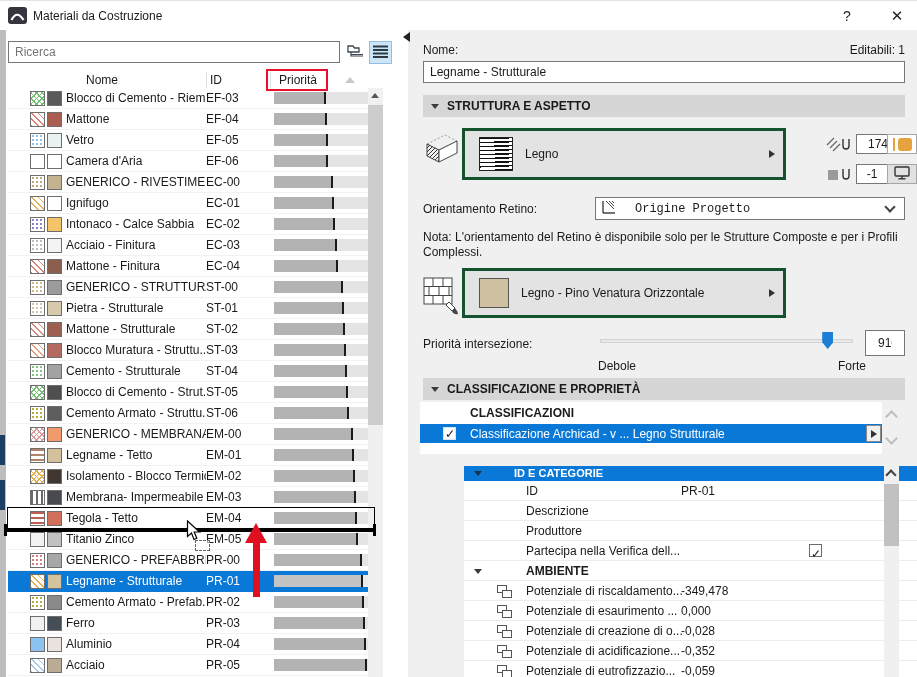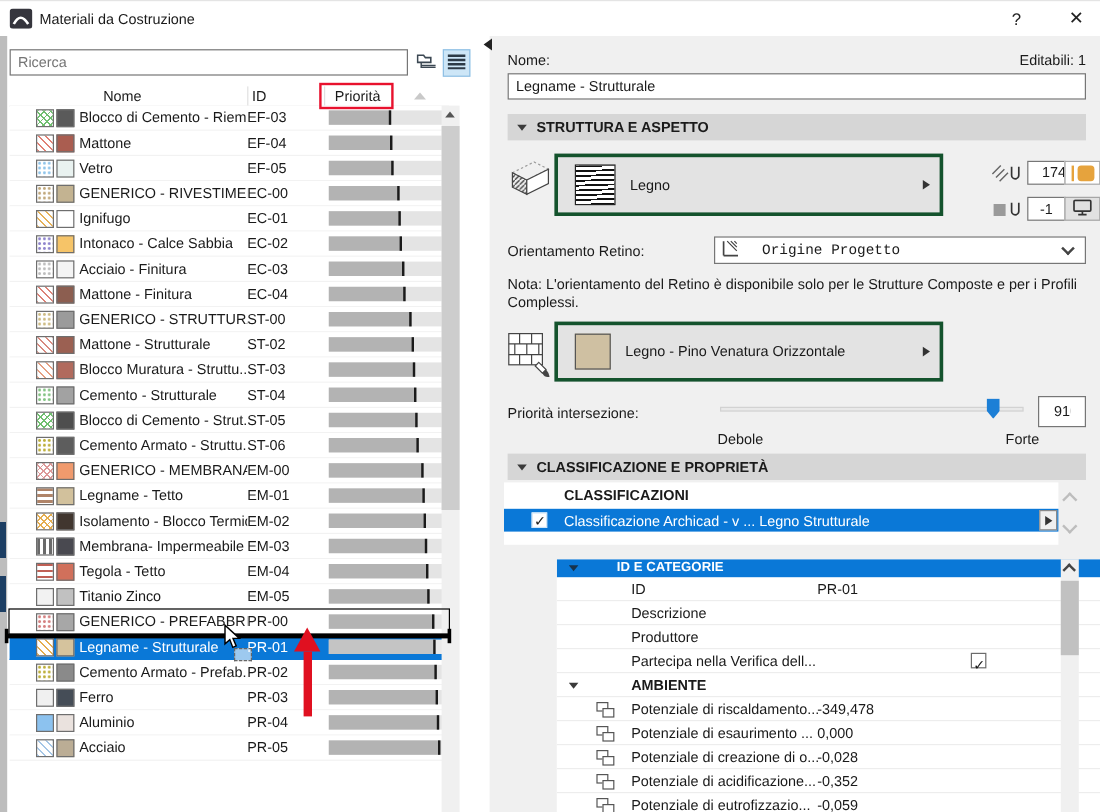--- a/index.html
+++ b/index.html
@@ -206,20 +206,29 @@
         <div class="row">
           <span class="sw sw1" style="background-color: rgb(255, 255, 255); background-image: radial-gradient(rgb(143, 196, 234) 1px, transparent 1.3px); background-size: 4px 4px;"></span>
           <span class="sw sw2" style="background-color: rgb(233, 242, 240);"></span>
           <span class="r-name">Vetro</span>
           <span class="r-id">EF-05</span>
           <span class="bar">
             <span class="bar-fill" style="display: block; width: 55%;"></span>
           </span>
         </div>
         <div class="row">
+          <span class="sw sw1" style="background-color: rgb(255, 255, 255);"></span>
+          <span class="sw sw2" style="background-color: rgb(255, 255, 255);"></span>
+          <span class="r-name">Camera d'Aria</span>
+          <span class="r-id">EF-06</span>
+          <span class="bar">
+            <span class="bar-fill" style="display: block; width: 55.5%;"></span>
+          </span>
+        </div>
+        <div class="row">
           <span class="sw sw1" style="background-color: rgb(255, 255, 255); background-image: radial-gradient(rgb(192, 168, 124) 1px, transparent 1.3px); background-size: 4px 4px;"></span>
           <span class="sw sw2" style="background-color: rgb(195, 179, 145);"></span>
           <span class="r-name">GENERICO - RIVESTIMENT...</span>
           <span class="r-id">EC-00</span>
           <span class="bar">
             <span class="bar-fill" style="display: block; width: 60%;"></span>
           </span>
         </div>
         <div class="row">
           <span class="sw sw1" style="background-color: rgb(255, 255, 255); background-image: repeating-linear-gradient(45deg, rgb(229, 177, 89) 0px, rgb(229, 177, 89) 1.2px, transparent 1.2px, transparent 4.5px);"></span>
@@ -257,20 +266,29 @@
             <span class="bar-fill" style="display: block; width: 65%;"></span>
           </span>
         </div>
         <div class="row">
           <span class="sw sw1" style="background-color: rgb(255, 255, 255); background-image: radial-gradient(rgb(205, 187, 131) 1px, transparent 1.3px); background-size: 4px 4px;"></span>
           <span class="sw sw2" style="background-color: rgb(155, 155, 155);"></span>
           <span class="r-name">GENERICO - STRUTTURALE</span>
           <span class="r-id">ST-00</span>
           <span class="bar">
             <span class="bar-fill" style="display: block; width: 70%;"></span>
+          </span>
+        </div>
+        <div class="row">
+          <span class="sw sw1" style="background-color: rgb(255, 255, 255); background-image: radial-gradient(rgb(207, 195, 174) 1px, transparent 1.3px); background-size: 4px 4px;"></span>
+          <span class="sw sw2" style="background-color: rgb(215, 201, 169);"></span>
+          <span class="r-name">Pietra - Strutturale</span>
+          <span class="r-id">ST-01</span>
+          <span class="bar">
+            <span class="bar-fill" style="display: block; width: 71%;"></span>
           </span>
         </div>
         <div class="row">
           <span class="sw sw1" style="background-color: rgb(255, 255, 255); background-image: repeating-linear-gradient(45deg, rgb(216, 137, 126) 0px, rgb(216, 137, 126) 1.2px, transparent 1.2px, transparent 4.5px);"></span>
           <span class="sw sw2" style="background-color: rgb(155, 96, 82);"></span>
           <span class="r-name">Mattone - Strutturale</span>
           <span class="r-id">ST-02</span>
           <span class="bar">
             <span class="bar-fill" style="display: block; width: 72%;"></span>
           </span>

